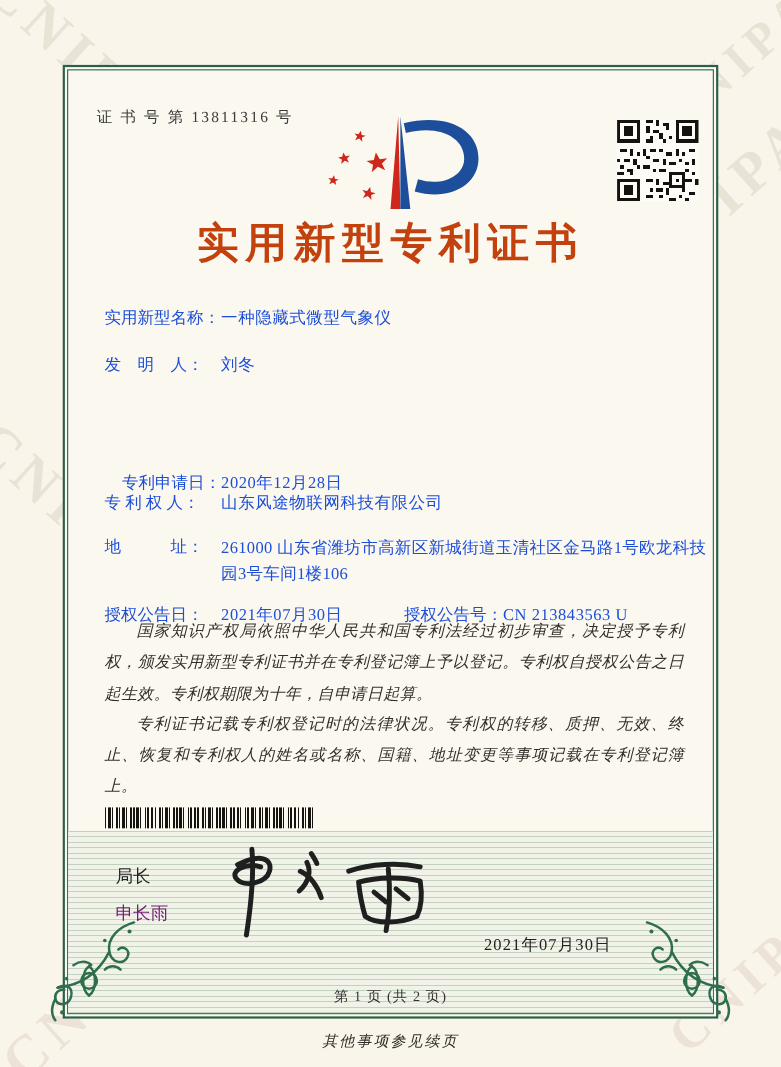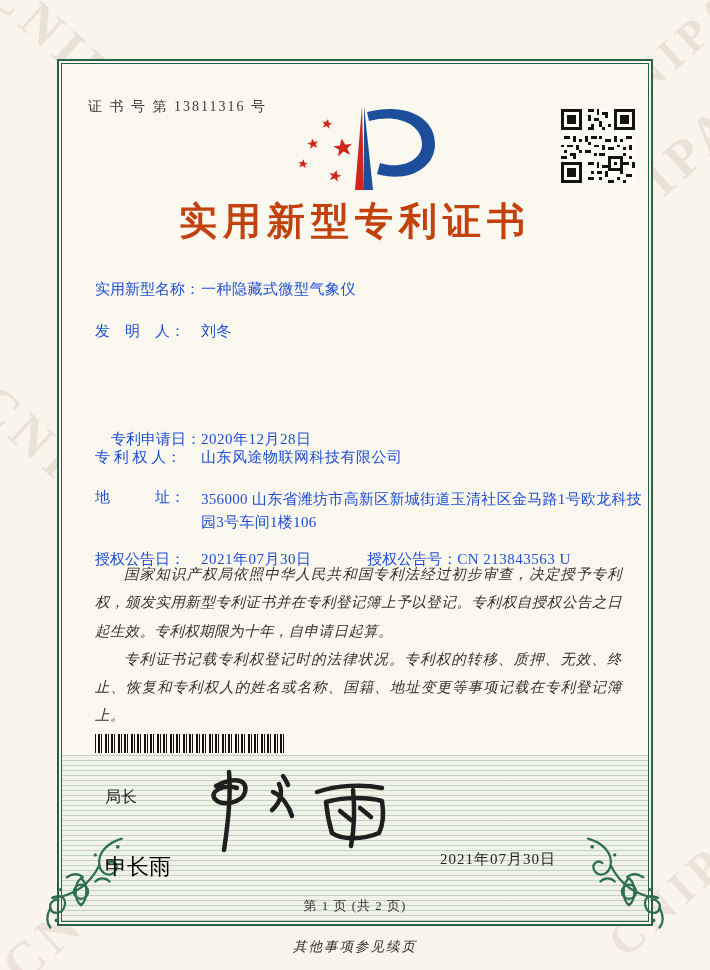--- a/index.html
+++ b/index.html
@@ -81,21 +81,21 @@
     position:absolute;left:95px;top:734px;width:190px;height:19px;
     background:repeating-linear-gradient(90deg,
       #15130f 0 1.5px, transparent 1.5px 3px,
       #15130f 3px 5.5px, transparent 5.5px 6.5px,
       #15130f 6.5px 7.5px, transparent 7.5px 10.5px,
       #15130f 10.5px 12px, transparent 12px 13px);
   }
   
   .sig-title{position:absolute;left:105px;top:787px;font-size:16px;color:#222;
     font-family:"Liberation Sans","DejaVu Sans",sans-serif;}
-  .sig-name{position:absolute;left:105px;top:852px;font-size:22px;color:#000000;
+  .sig-name{position:absolute;left:105px;top:820px;font-size:16px;color:#701a75;
     font-family:"Liberation Sans","DejaVu Sans",sans-serif;}
   .signature{position:absolute;left:182px;top:766px;width:218px;height:88px;}
   .date{position:absolute;left:440px;top:850px;font-size:15px;letter-spacing:1px;color:#222;}
   .page-no{position:absolute;left:0;right:0;top:897px;text-align:center;
     font-size:13px;color:#333;letter-spacing:1px;}
   .note{position:absolute;left:0;right:0;top:938px;text-align:center;
     font-size:13.5px;color:#2f2d29;font-style:italic;letter-spacing:2px;}
 </style>
 </head>
 <body>
@@ -203,21 +203,21 @@
   <div class="row r2">
     <span class="lab">发　明　人：</span><span class="val">刘冬</span>
   </div>
   <div class="row r4">
     <span class="lab">专利申请日：</span><span class="val">2020年12月28日</span>
   </div>
   <div class="row r5">
     <span class="lab">专 利 权 人：</span><span class="val">山东风途物联网科技有限公司</span>
   </div>
   <div class="row r6">
-    <span class="lab">地　　　址：</span><span class="val">356000 山东省潍坊市高新区新城街道玉清社区金马路1号欧龙科技园3号车间1楼106</span>
+    <span class="lab">地　　　址：</span><span class="val">261000 山东省潍坊市高新区新城街道玉清社区金马路1号欧龙科技园3号车间1楼106</span>
   </div>
   <div class="row r7">
     <span><span class="lab">授权公告日：</span><span class="val">2021年07月30日</span></span>
     <span class="pair2"><span>授权公告号：</span><span class="val">CN 213843563 U</span></span>
   </div>
 
   <div class="body-text">
     <p>国家知识产权局依照中华人民共和国专利法经过初步审查，决定授予专利权，颁发实用新型专利证书并在专利登记簿上予以登记。专利权自授权公告之日起生效。专利权期限为十年，自申请日起算。</p>
     <p>专利证书记载专利权登记时的法律状况。专利权的转移、质押、无效、终止、恢复和专利权人的姓名或名称、国籍、地址变更等事项记载在专利登记簿上。</p>
   </div>

